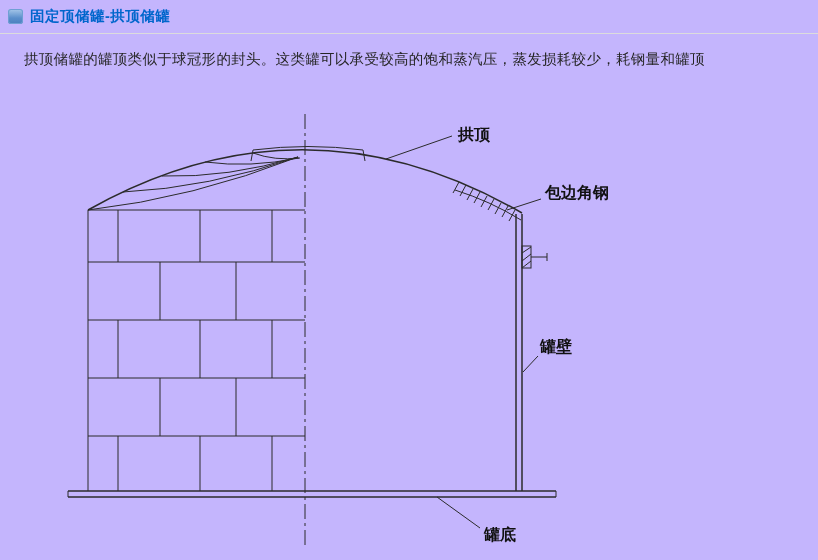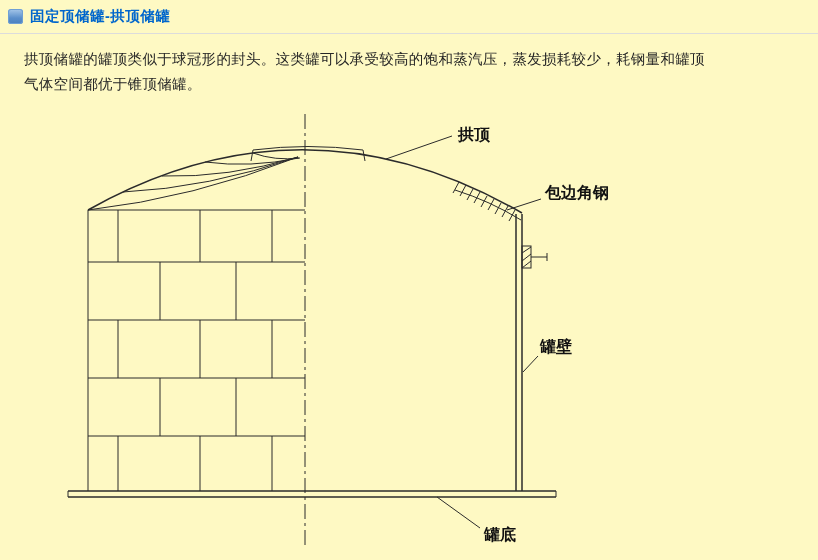--- a/index.html
+++ b/index.html
@@ -1,17 +1,17 @@
 <!DOCTYPE html>
 <html><head>
 <meta charset="utf-8">
 <style>
   html,body{margin:0;padding:0;background:#fff;}
   .page{
-    position:relative;width:818px;height:560px;background:#fef9c3;overflow:hidden;
+    position:relative;width:818px;height:560px;background:#c4b5fd;overflow:hidden;
     font-family:"Liberation Sans","DejaVu Sans",sans-serif;
   }
   .section-header{
     position:absolute;top:7px;left:8px;display:flex;align-items:center;gap:7px;
   }
   .bullet{
     width:15px;height:15px;border-radius:3px;
     background:linear-gradient(180deg,#a7c8ea 0%,#5b8fcb 60%,#4a7fbe 100%);
     box-shadow:inset 0 0 0 1px #6f9fd4;
   }
@@ -43,21 +43,20 @@
 
   <div class="section-header">
     <span class="bullet"></span>
     <span class="section-title">固定顶储罐-拱顶储罐</span>
   </div>
 
   <div class="divider"></div>
 
   <div class="intro">
     <div>拱顶储罐的罐顶类似于球冠形的封头。这类罐可以承受较高的饱和蒸汽压，蒸发损耗较少，耗钢量和罐顶</div>
-    <div>气体空间都优于锥顶储罐。</div>
   </div>
 
   <svg class="diagram" width="818" height="455" viewBox="0 105 818 455" xmlns="http://www.w3.org/2000/svg">
 
     <g>
       <line x1="305" y1="114" x2="305" y2="548" stroke-dasharray="15 4 3 4"></line>
     </g>
 
     <g>
       <path class="thick" d="M 88 210 Q 305 88 522 213"></path>

